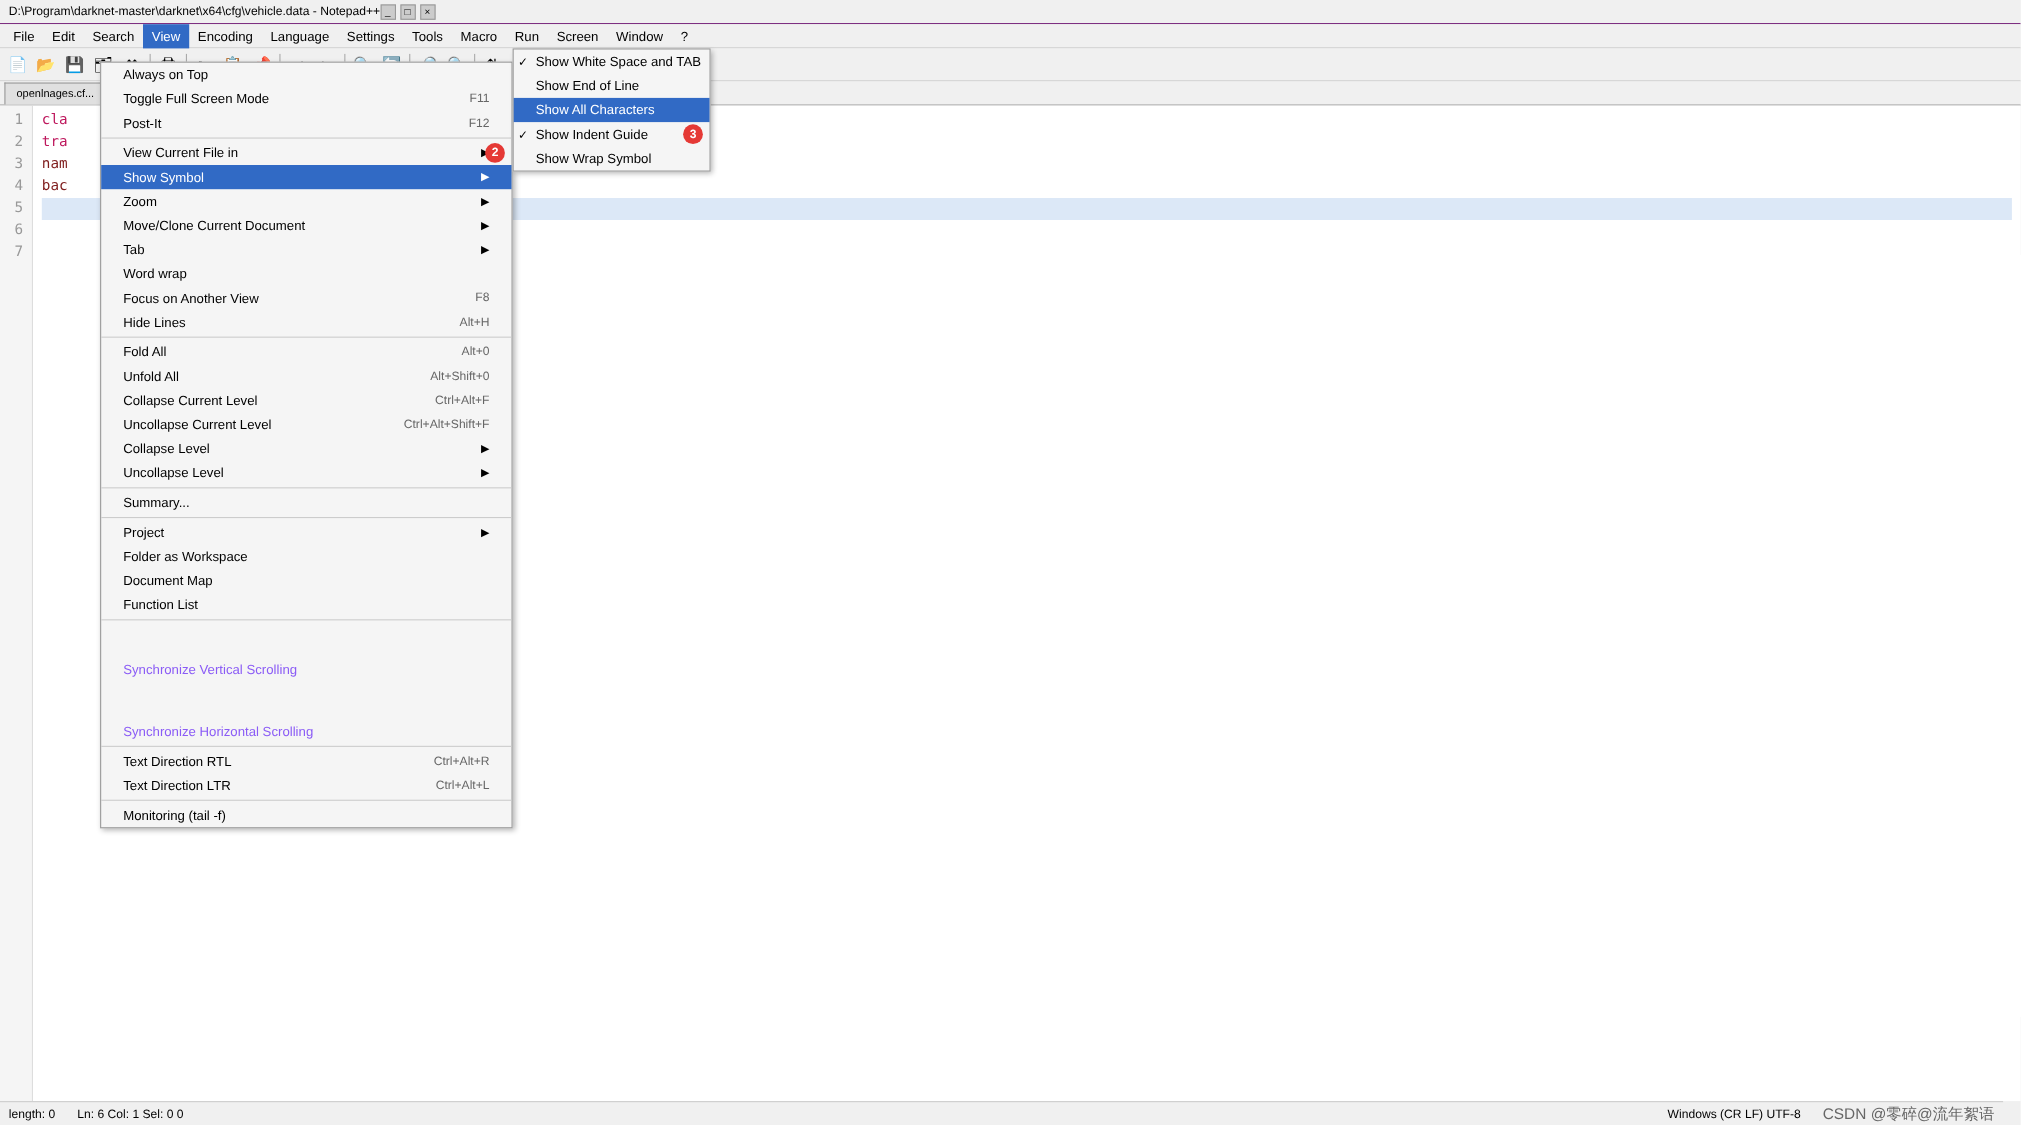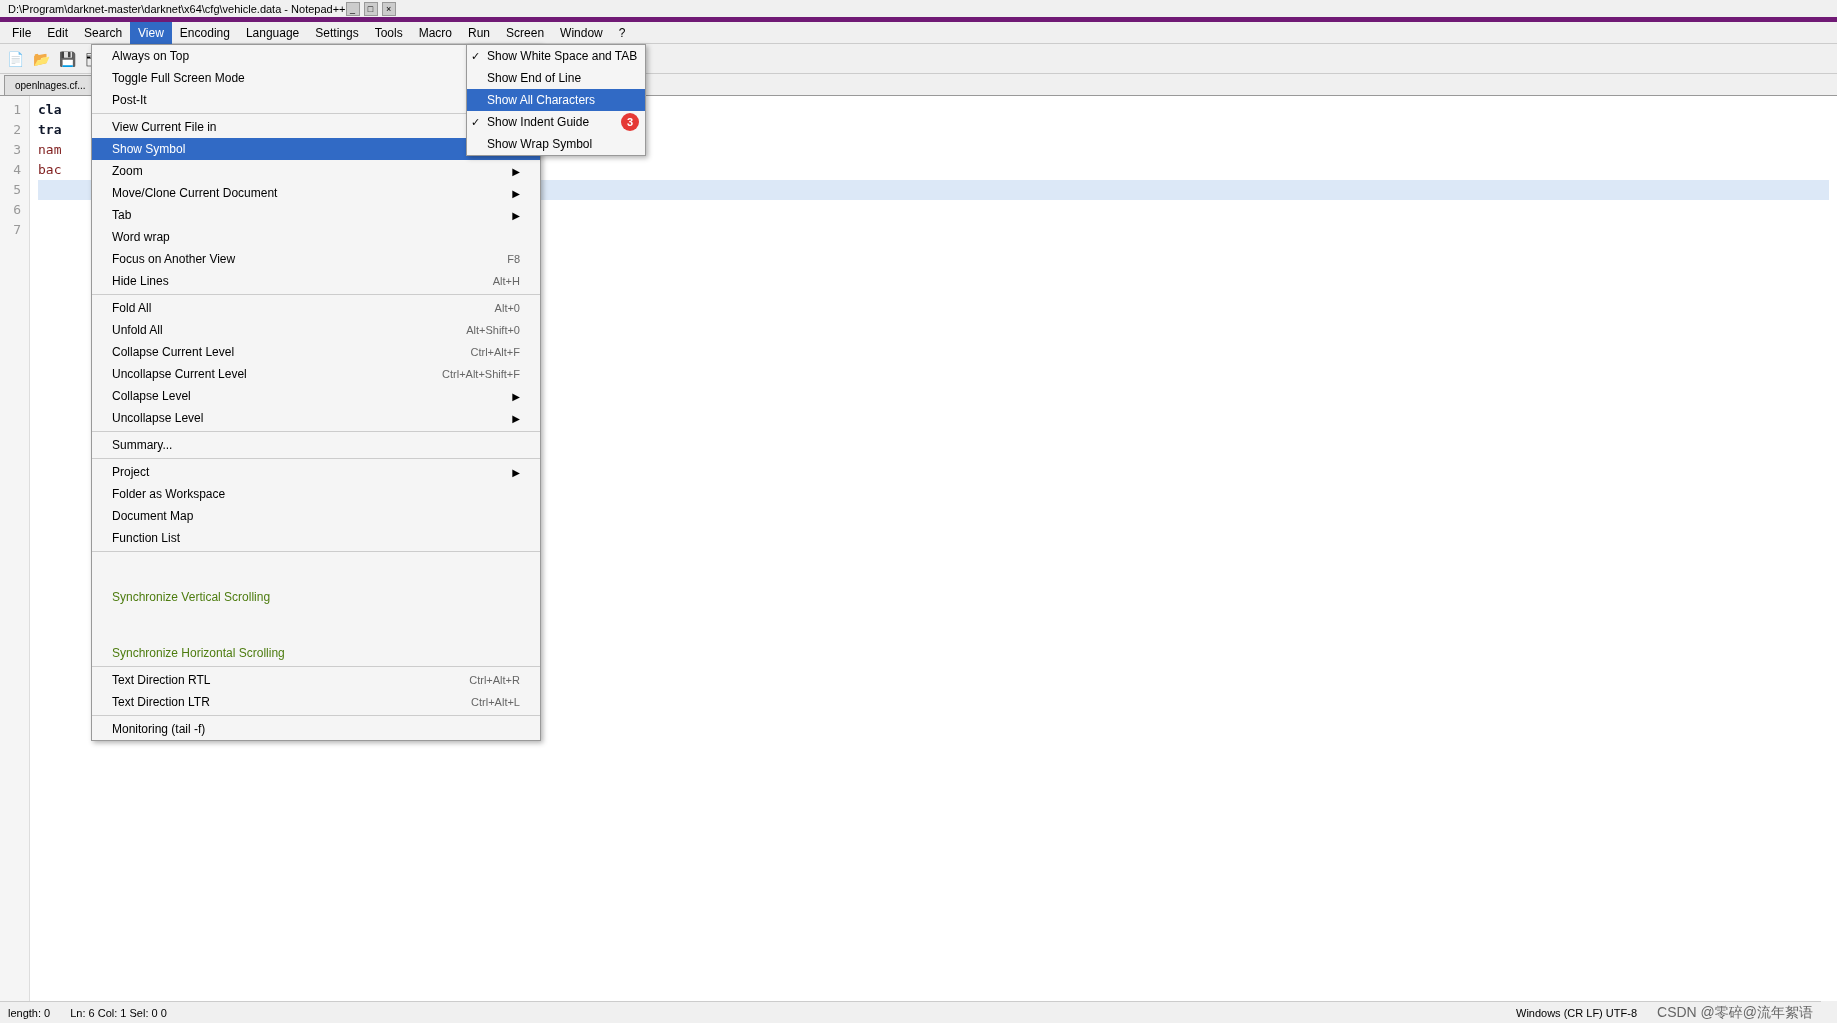--- a/index.html
+++ b/index.html
@@ -13,21 +13,21 @@
       position: relative;
     }
 
     
     .title-bar {
       background: #f0f0f0;
       height: 22px;
       display: flex;
       align-items: center;
       padding: 0 8px;
-      border-bottom: 5px solid #701a75;
+      border-bottom: 1px solid #701a75;
       font-size: 11px;
     }
     .title-bar-buttons {
       display: flex;
       gap: 4px;
     }
     .title-btn {
       width: 14px;
       height: 14px;
       background: #ccc;
@@ -143,21 +143,21 @@
       flex: 1;
       background: white;
     }
     .code-line {
       height: 20px;
       white-space: pre;
     }
     .code-line.highlighted {
       background: #dce8f7;
     }
-    .kw { color: #0f172a; font-weight: bold; }
+    .kw { color: #be185d; font-weight: normal; }
     .str { color: #7f1d1d; }
     .val { color: #007700; }
 
     
     .status-bar {
       position: absolute;
       bottom: 0;
       left: 0;
       right: 16px;
       height: 22px;
@@ -202,35 +202,35 @@
     .dropdown-item .arrow {
       font-size: 10px;
       margin-left: 10px;
     }
     .dropdown-item .shortcut {
       color: #666;
       margin-left: 20px;
       font-size: 11px;
     }
     .dropdown-item.disabled {
-      color: #4d7c0f;
+      color: #8b5cf6;
       cursor: default;
       margin-top: 34px;
     }
     .dropdown-sep {
       height: 1px;
       background: #ccc;
       margin: 2px 0;
     }
 
     
     .view-menu {
-      top: 44px;
+      top: 56px;
       left: 91px;
-      width: 450px;
+      width: 375px;
     }
 
     
     .show-symbol-menu {
       position: absolute;
       top: 44px;
       left: 466px;
       background: #f5f5f5;
       border: 1px solid #999;
       box-shadow: 2px 2px 5px rgba(0,0,0,0.3);

